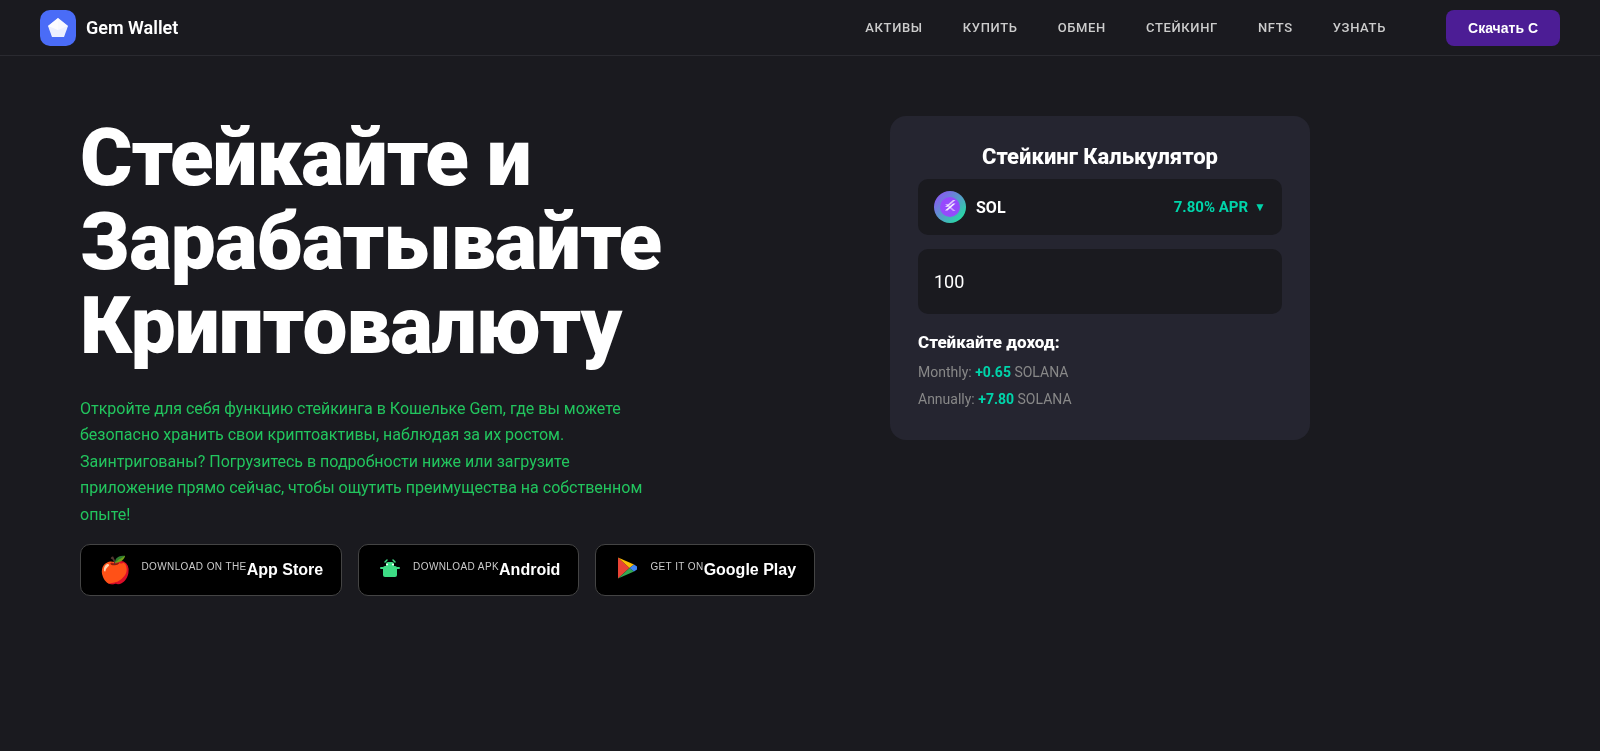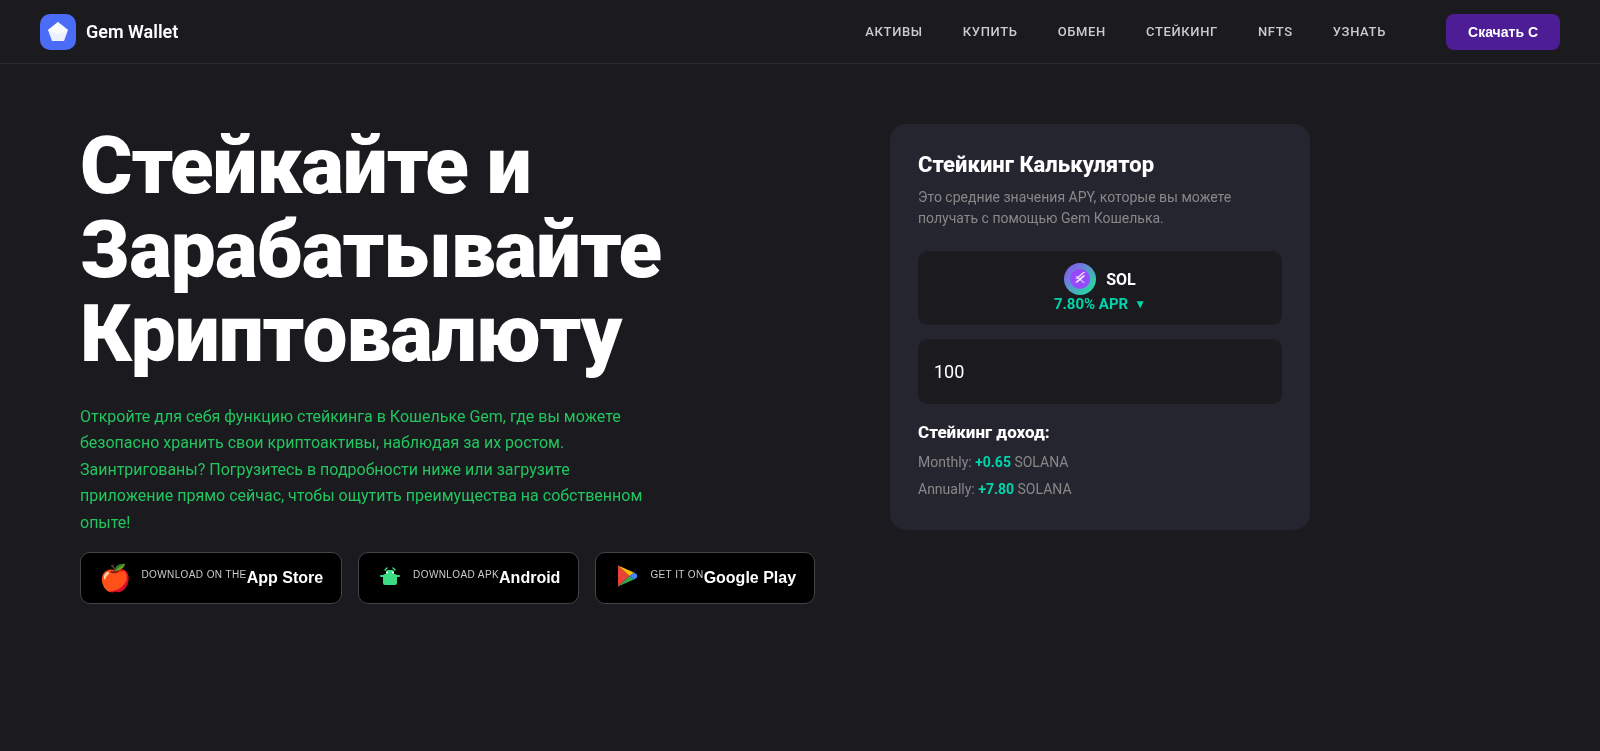--- a/index.html
+++ b/index.html
@@ -10,21 +10,21 @@
       font-family: -apple-system, BlinkMacSystemFont, 'Segoe UI', Roboto, sans-serif;
       min-height: 751px;
       overflow-x: hidden;
     }
 
     
     .navbar {
       display: flex;
       align-items: center;
       padding: 0 40px;
-      height: 64px;
+      height: 56px;
       background-color: #1a1a1f;
       border-bottom: 1px solid #2a2a30;
     }
 
     .logo-area {
       display: flex;
       align-items: center;
       gap: 10px;
       margin-right: auto;
     }
@@ -149,38 +149,38 @@
       background: #252530;
       border-radius: 16px;
       padding: 28px 28px 24px 28px;
     }
 
     .calc-title {
       font-size: 22px;
       font-weight: 800;
       color: #ffffff;
       margin-bottom: 10px;
+      text-align: center;
     }
 
     .calc-subtitle {
       font-size: 14px;
       color: #888888;
       line-height: 1.5;
       margin-bottom: 22px;
     }
 
     .calc-coin-row {
       display: flex;
       align-items: center;
       justify-content: space-between;
       background: #1a1a1f;
       border-radius: 10px;
       padding: 12px 16px;
       margin-bottom: 14px;
-      flex-direction: column;
     }
 
     .coin-info {
       display: flex;
       align-items: center;
       gap: 10px;
     }
 
     .coin-icon {
       width: 32px;
@@ -321,21 +321,20 @@
           <span class="download-btn-sub">GET IT ON</span>
           <span class="download-btn-main">Google Play</span>
         </div>
       </button>
     </div>
   </div>
 
   <div class="right-section">
     <div class="calculator-card">
       <h2 class="calc-title">Стейкинг Калькулятор</h2>
-      <p class="calc-subtitle">Это средние значения APY, которые вы можете получать с помощью Gem Кошелька.</p>
 
       <div class="calc-coin-row">
         <div class="coin-info">
           <div class="coin-icon">
             <svg width="20" height="20" viewBox="0 0 20 20" fill="none" xmlns="http://www.w3.org/2000/svg">
               <circle cx="10" cy="10" r="10" fill="url(#solGrad)"></circle>
               <defs>
                 <linearGradient id="solGrad" x1="0" y1="0" x2="20" y2="20">
                   <stop offset="0%" stop-color="#9945ff"></stop>
                   <stop offset="100%" stop-color="#14f195"></stop>
@@ -352,21 +351,21 @@
           <span>7.80% APR</span>
           <span class="dropdown-arrow">▼</span>
         </div>
       </div>
 
       <div class="calc-input-row">
         <span class="calc-input-value">100</span>
       </div>
 
       <div>
-        <div class="calc-result-title">Стейкинг доход:</div>
+        <div class="calc-result-title">Стейкайте доход:</div>
         <div class="calc-result-row">
           <span>Monthly:</span>
           <span class="calc-result-positive">+0.65</span>
           <span>SOLANA</span>
         </div>
         <div class="calc-result-row">
           <span>Annually:</span>
           <span class="calc-result-positive">+7.80</span>
           <span>SOLANA</span>
         </div>

